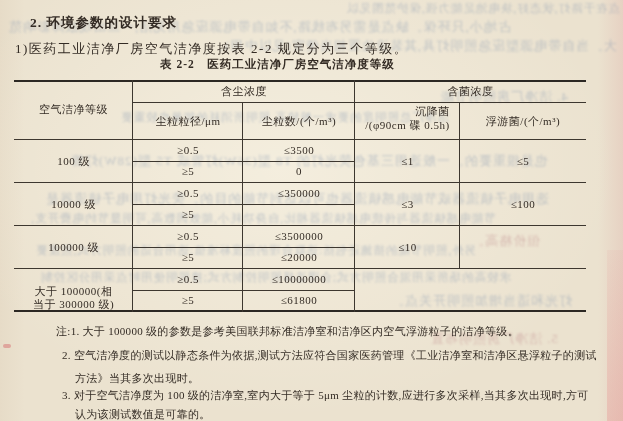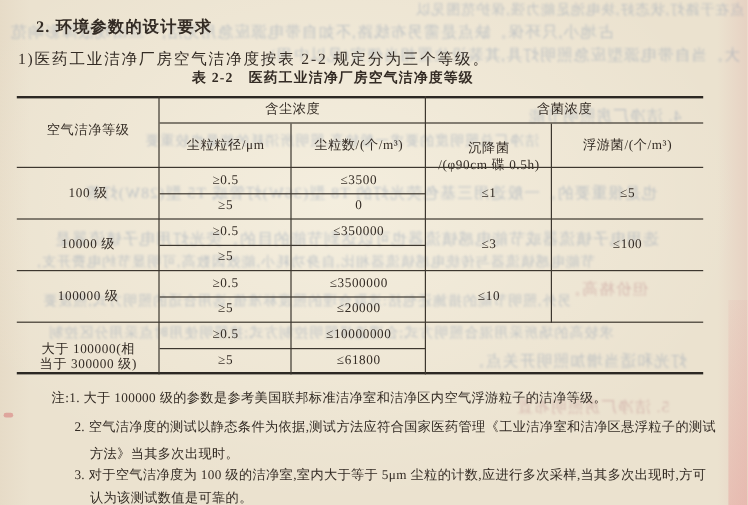--- a/index.html
+++ b/index.html
@@ -95,21 +95,21 @@
 <div class="intro">1)医药工业洁净厂房空气洁净度按表 2-2 规定分为三个等级。</div>
 <div class="tbl-title">表 2-2　医药工业洁净厂房空气洁净度等级</div>
 
 <div class="tbl">
 
   <div class="cell" style="left:0;top:0;width:119px;height:60px;">空气洁净等级</div>
   <div class="cell" style="left:119px;top:0;width:222px;height:23px;">含尘浓度</div>
   <div class="cell" style="left:341px;top:0;width:231px;height:23px;">含菌浓度</div>
   <div class="cell" style="left:119px;top:23px;width:110px;height:37px;">尘粒粒径/μm</div>
   <div class="cell" style="left:229px;top:23px;width:112px;height:37px;">尘粒数/(个/m³)</div>
-  <div class="cell" style="left:341px;top:33px;width:105px;height:37px;">
+  <div class="cell" style="left:341px;top:20px;width:105px;height:37px;text-align:right;">
     <span class="stack">
       <span style="display:block;">沉降菌</span>
       <span style="display:block;">/(φ90cm 碟 0.5h)</span>
     </span>
   </div>
   <div class="cell" style="left:446px;top:23px;width:126px;height:37px;">浮游菌/(个/m³)</div>
 
   <div class="cell" style="left:0;top:60px;width:119px;height:43px;">100 级</div>
   <div class="cell" style="left:119px;top:60px;width:110px;height:21.5px;">≥0.5</div>
   <div class="cell" style="left:229px;top:60px;width:112px;height:21.5px;">≤3500</div>
@@ -154,17 +154,17 @@
   <div class="gl" style="left:119px;top:81px;width:222px;height:1px;"></div>
   <div class="gl" style="left:119px;top:124px;width:222px;height:1px;"></div>
   <div class="gl" style="left:119px;top:167px;width:222px;height:1px;"></div>
   <div class="gl" style="left:119px;top:210px;width:222px;height:1px;"></div>
   <div class="gl" style="left:118px;top:0;width:1px;height:232px;"></div>
   <div class="gl" style="left:228px;top:23px;width:1px;height:209px;"></div>
   <div class="gl" style="left:340px;top:0;width:1px;height:232px;"></div>
   <div class="gl" style="left:445px;top:23px;width:1px;height:166px;"></div>
 </div>
 
-<div class="note-line" style="left:43px;top:324px;font-family:Liberation Serif, serif;">注:1. 大于 100000 级的参数是参考美国联邦标准洁净室和洁净区内空气浮游粒子的洁净等级。</div>
+<div class="note-line" style="left:56px;top:324px;font-family:Liberation Serif, serif;">注:1. 大于 100000 级的参数是参考美国联邦标准洁净室和洁净区内空气浮游粒子的洁净等级。</div>
 <div class="note-line" style="left:62px;top:348px;">2. 空气洁净度的测试以静态条件为依据,测试方法应符合国家医药管理《工业洁净室和洁净区悬浮粒子的测试</div>
 <div class="note-line" style="left:75px;top:371px;">方法》当其多次出现时。</div>
 <div class="note-line" style="left:62px;top:388px;">3. 对于空气洁净度为 100 级的洁净室,室内大于等于 5μm 尘粒的计数,应进行多次采样,当其多次出现时,方可</div>
 <div class="note-line" style="left:75px;top:407px;">认为该测试数值是可靠的。</div>
 
 </body></html>

